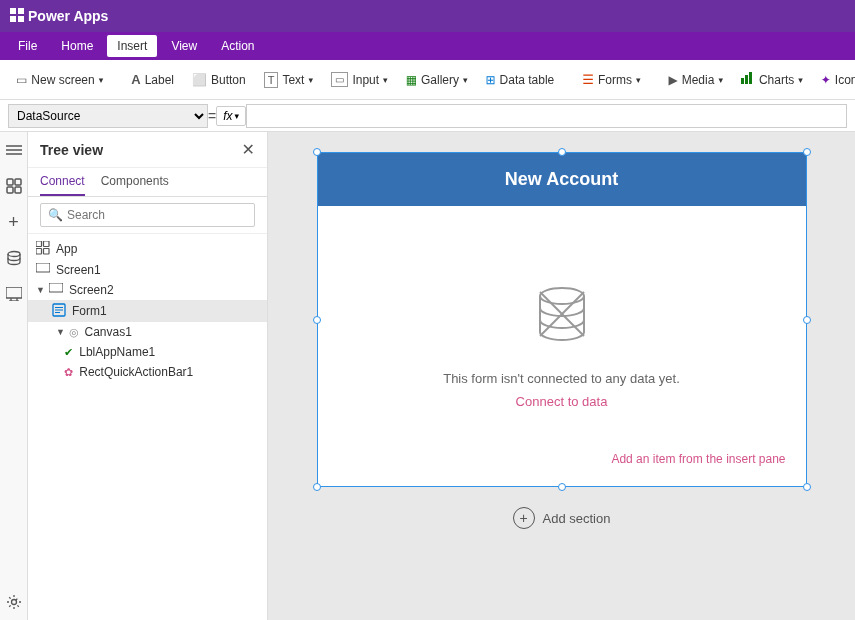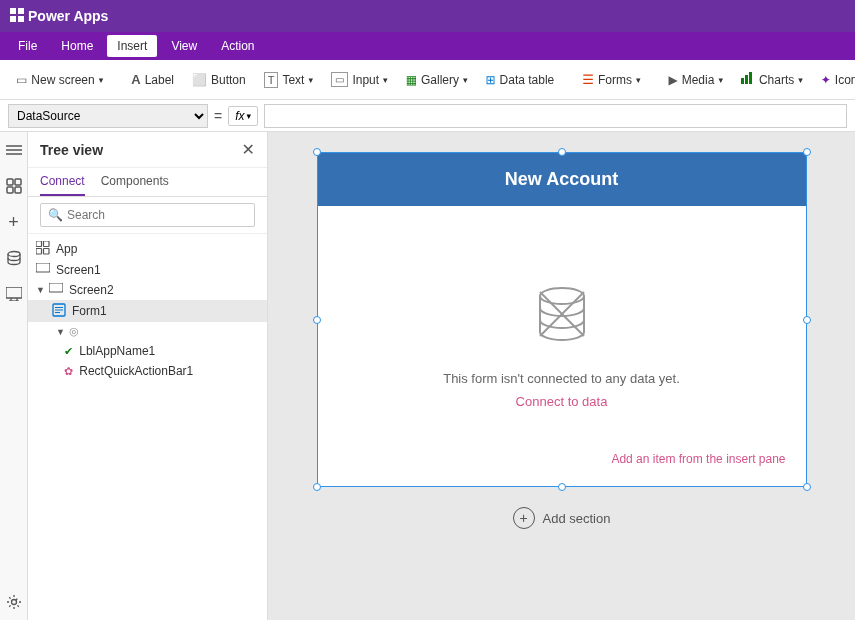--- a/index.html
+++ b/index.html
@@ -38,21 +38,21 @@
       border-radius: 2px; color: #333;
       white-space: nowrap;
     }
     .toolbar-btn .caret { font-size: 9px; }
     .toolbar-divider { width: 1px; height: 24px; background: #ddd; margin: 0 4px; }
 
     
     #formula-bar {
       display: flex; align-items: center;
       background: white; border-bottom: 1px solid #ddd;
-      height: 32px; padding: 0 8px; gap: 6px;
+      height: 32px; padding: 0 8px; 
     }
     #formula-bar select {
       width: 200px; height: 24px; border: 1px solid #ccc; padding: 2px 4px; font-size: 12px;
     }
     #formula-bar .equals { font-size: 14px; color: #555; }
     #formula-bar .fx-btn {
       display: flex; align-items: center; gap: 2px; padding: 2px 6px;
       border: 1px solid #ccc; border-radius: 2px; cursor: pointer; font-size: 12px; font-style: italic;
     }
     #formula-bar input {
@@ -360,20 +360,21 @@
             </svg>
         </span>
         <span class="item-label">Form1</span>
         <span class="item-more">···</span>
       </div>
 
       <div class="tree-item">
         <span style="display:inline-block;width:20px;"></span>
         <span style="font-size:9px;margin-right:4px;color:#555;">▼</span>
         <span class="item-icon" style="color:#888;">◎</span>
+        <span class="item-label">Canvas1</span>
       </div>
 
 
       <div class="tree-item">
         <span style="display:inline-block;width:28px;"></span>
         <span class="item-icon" style="color:#107c10;font-size:11px;">✔</span>
         <span class="item-label">LblAppName1</span>
       </div>
 
       <div class="tree-item">

